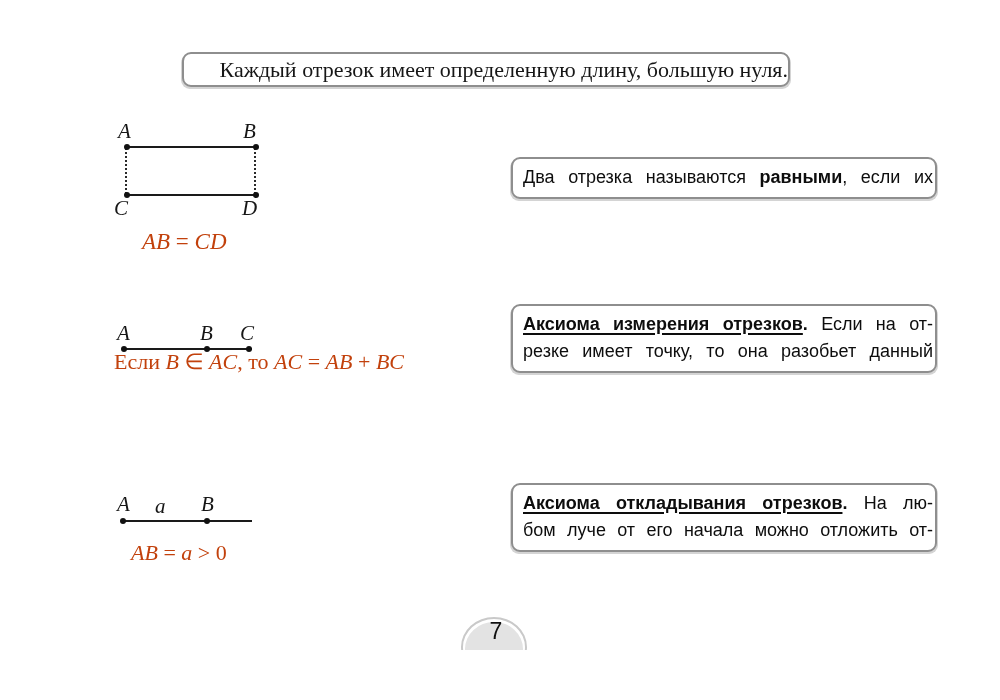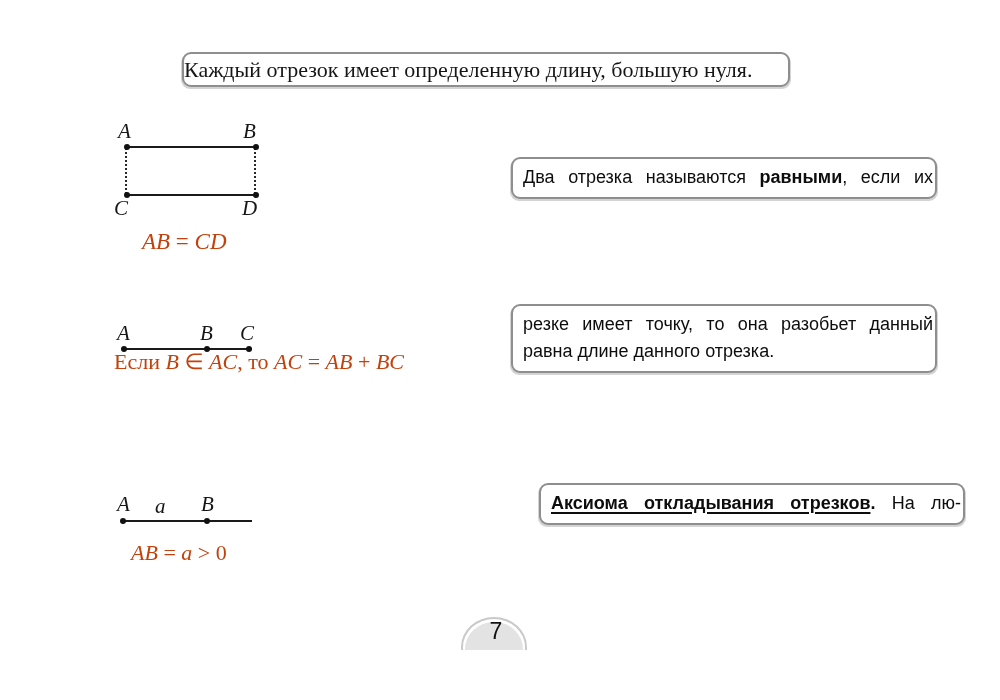--- a/index.html
+++ b/index.html
@@ -8,21 +8,21 @@
     background:#ffffff;color:#111;
     font-family:"Liberation Sans",sans-serif;
   }
   .abs{position:absolute;}
 
   
   .title-box{
     left:182px;top:52px;width:608px;height:35px;
     box-sizing:border-box;border:2px solid #8e8e8e;border-radius:9px;
     box-shadow:-1px 2px 0 #d4d4d4,1px 2px 0 #d4d4d4;
-    display:flex;align-items:center;justify-content:flex-start;
+    display:flex;align-items:center;justify-content:flex-end;
     font-family:"Liberation Serif",serif;font-size:22px;color:#161616;
     background:#fff;white-space:nowrap;
   }
 
   
   .pt-label{
     font-family:"Liberation Serif",serif;font-style:italic;
     font-size:21px;color:#161616;line-height:20px;
   }
   .seg-line{height:2px;background:#1a1a1a;}
@@ -37,21 +37,21 @@
   
   .note-box{
     left:511px;width:426px;box-sizing:border-box;
     border:2px solid #8e8e8e;border-radius:9px;background:#fff;
     box-shadow:-1px 2px 0 #d4d4d4,1px 2px 0 #d4d4d4;
     padding:5px 2px 6px 10px;
     font-size:18px;line-height:27px;color:#0d0d0d;
   }
   .note-box-1{top:157px;}
   .note-box-2{top:304px;}
-  .note-box-3{top:483px;margin-left:28px;}
+  .note-box-3{top:483px;}
   .bline{text-align:justify;text-align-last:left;}
   .bline.full{text-align-last:justify;}
   .bd{font-weight:bold;}
   .un{text-decoration:underline;text-decoration-thickness:2px;text-underline-offset:3px;}
 
   
   .oval-clip{left:460px;top:616px;width:72px;height:34px;overflow:hidden;}
   .oval-outer{
     position:absolute;left:1px;top:1px;width:66px;height:60px;
     box-sizing:border-box;border:2px solid #c9c9c9;border-radius:50%;background:#fff;
@@ -113,24 +113,25 @@
   <div class="abs dot" style="left:120px;top:518px;"></div>
   <div class="abs dot" style="left:204px;top:518px;"></div>
 
   <div class="abs formula" style="left:131px;top:540px;font-family:Liberation Serif, serif;"><span class="it">AB</span><span> = </span><span class="it">a</span><span> &gt; 0</span></div>
 </div>
 
 <div class="abs note-box note-box-1">
     <div class="bline full"><span>Два отрезка называются </span><span class="bd">равными</span><span>, если их</span></div>
   </div>
 <div class="abs note-box note-box-2">
+    <div class="bline full"><span class="bd un">Аксиома измерения отрезков</span><span class="bd">.</span><span> Если на от-</span></div>
     <div class="bline full"><span>резке имеет точку, то она разобьет данный</span></div>
-    <div class="bline"><span>равна длине данного отрезка.</span></div>
   </div>
 <div class="abs note-box note-box-3">
     <div class="bline full"><span class="bd un">Аксиома откладывания отрезков</span><span class="bd">.</span><span> На лю-</span></div>
+    <div class="bline full"><span>бом луче от его начала можно отложить от-</span></div>
   </div>
 
 <div class="abs oval-clip">
   <div class="oval-outer"></div>
   <div class="oval-inner"></div>
   <div class="page-num">7</div>
 </div>
 
 </body></html>

